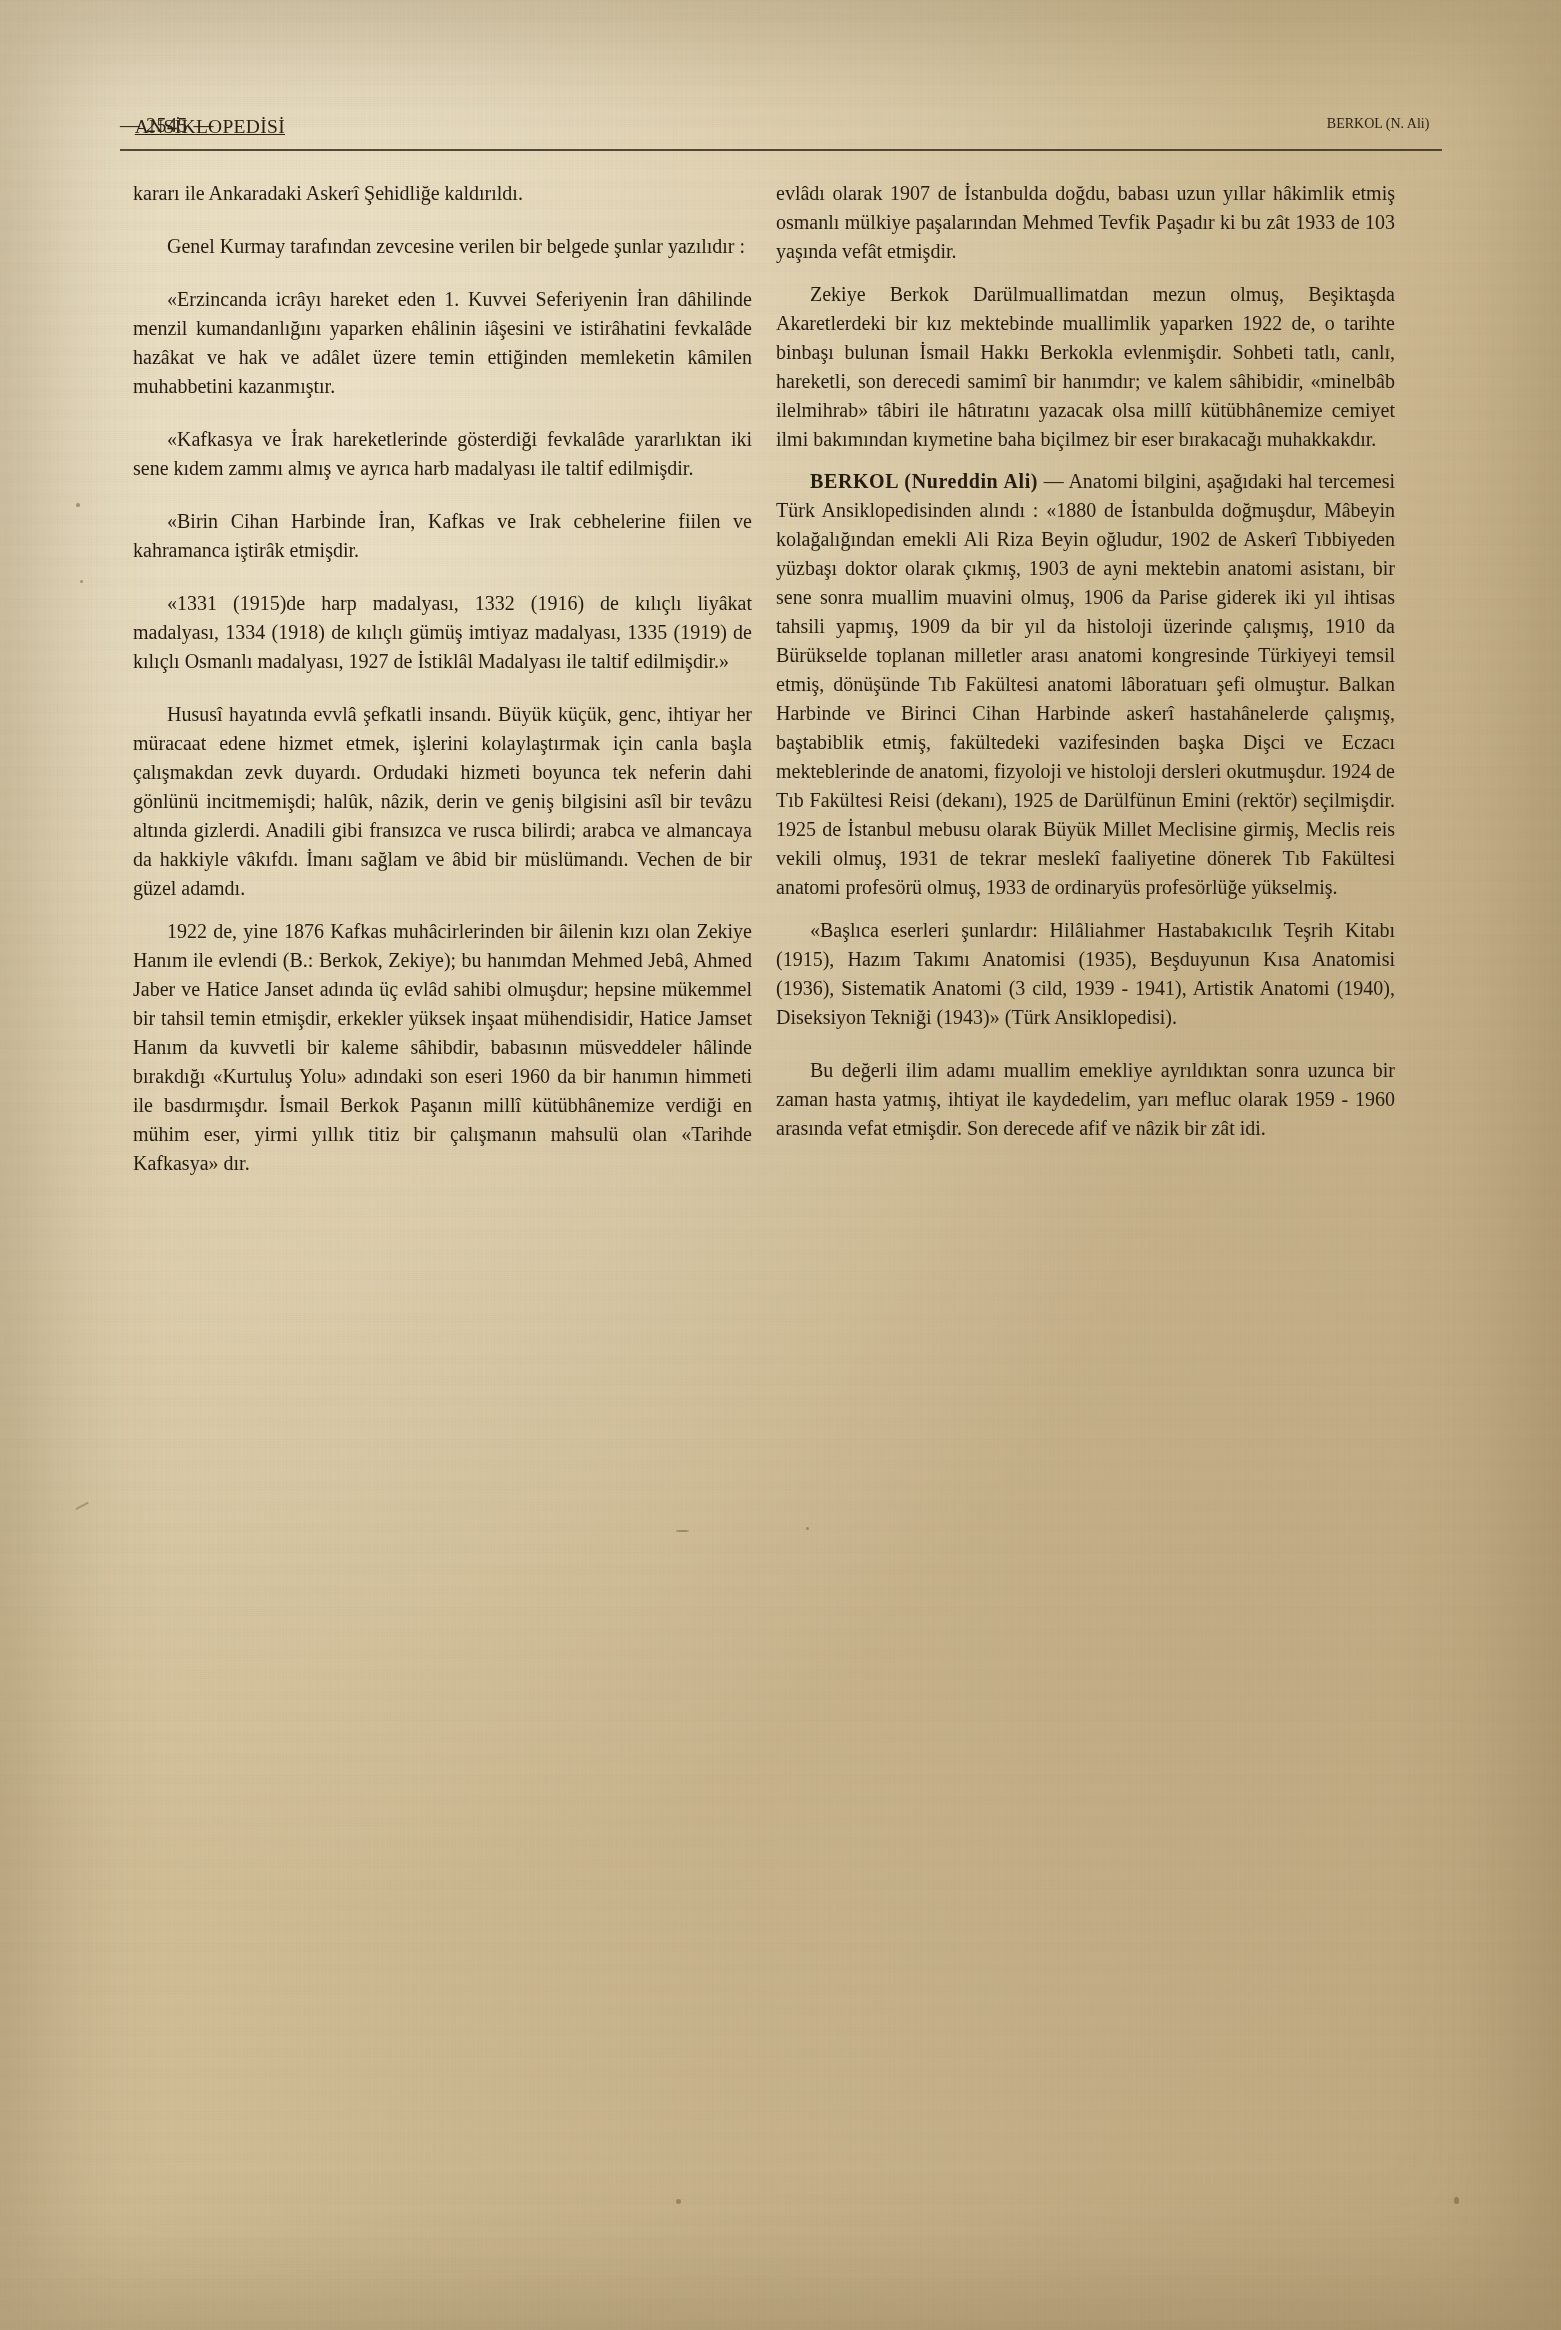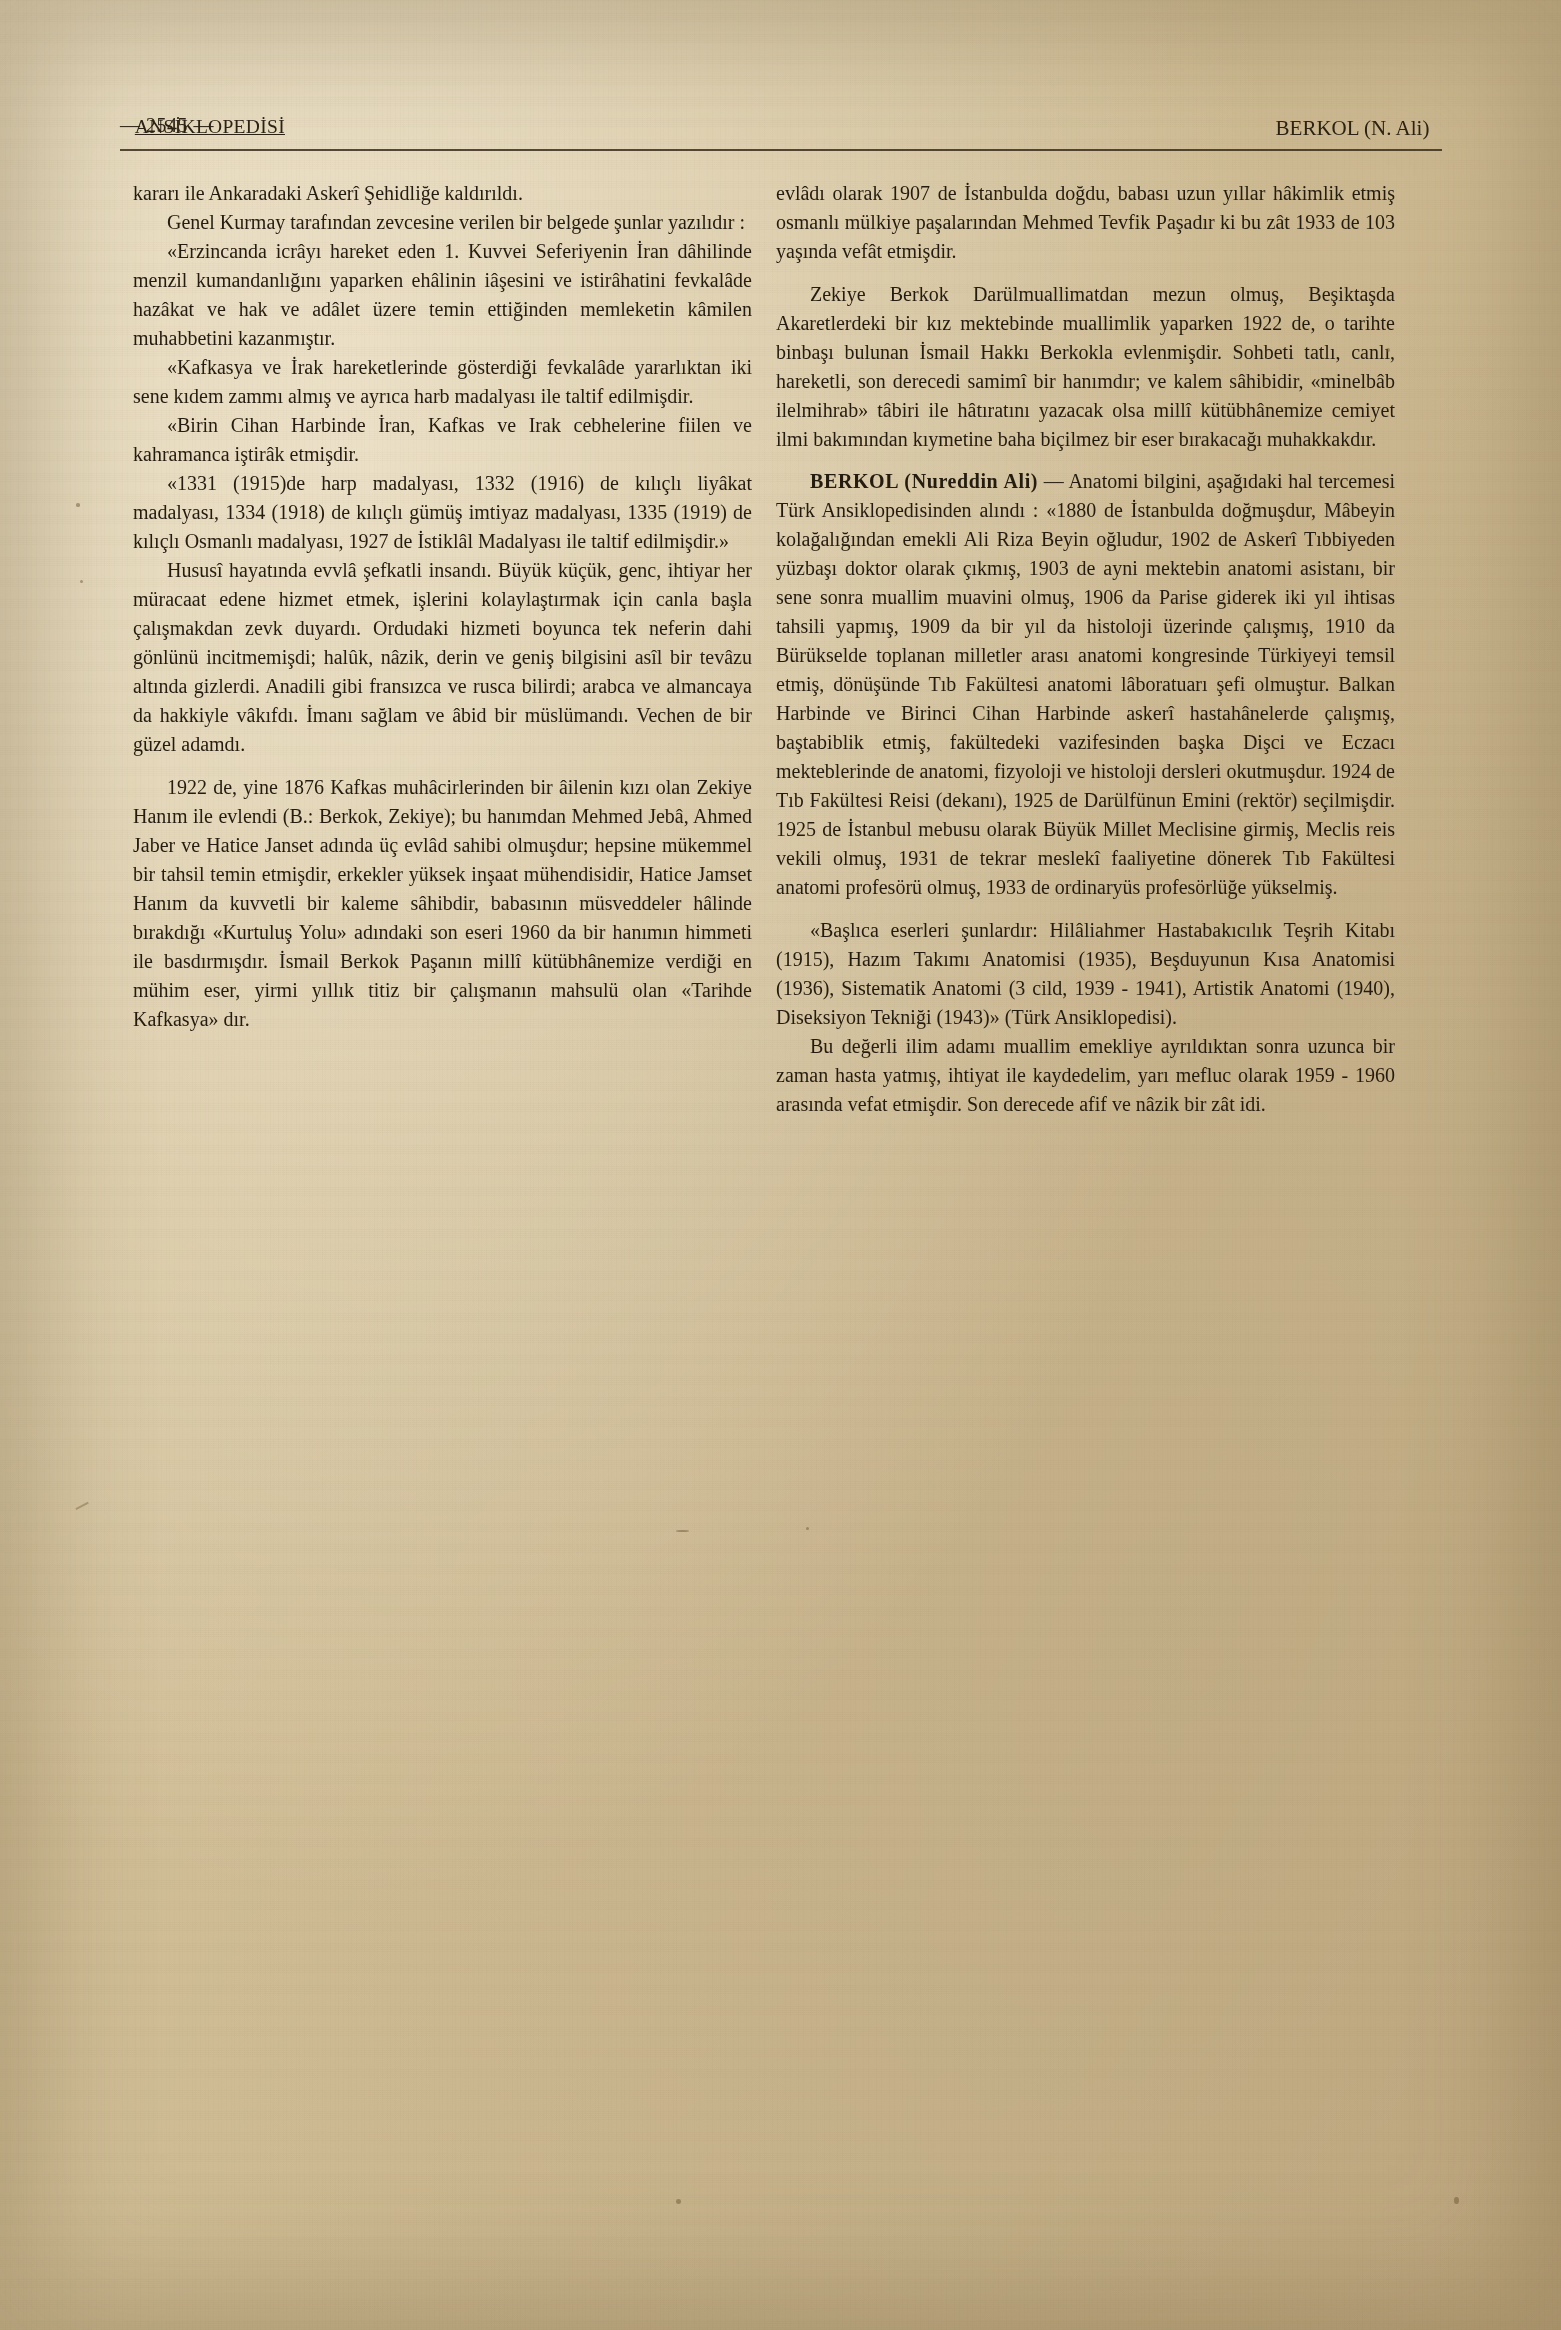--- a/index.html
+++ b/index.html
@@ -63,21 +63,21 @@
     top: 1.1px;
     width: 1322px;
     font-size: 20px;
     color: #2b2215;
     letter-spacing: 0.5px;
   }
   .hdr-right {
     position: absolute;
     right: 12.6px;
     top: 3.2px;
-    font-size: 21px;
+    font-size: 14px;
     color: #2b2215;
   }
   .hdr-rule {
     position: absolute;
     left: 0;
     top: 36px;
     width: 1322px;
     height: 2.1px;
     background: #3a2e1d;
     opacity: 0.85;
@@ -96,20 +96,21 @@
     hyphens: auto;
   }
   .col-left  { left: 133px; font-family: Liberation Serif, serif; }
   .col-right { left: 776px; }
 
   .col p {
     margin: 0;
   }
   .col p.indent {
     text-indent: 34px;
+    margin-top: 24px;
   }
   .col p.gap {
     margin-top: 13.7px;
   }
   .entry-head {
     font-weight: bold;
     letter-spacing: 0.2px;
   }
   .tracked {
     letter-spacing: 0.6px;

